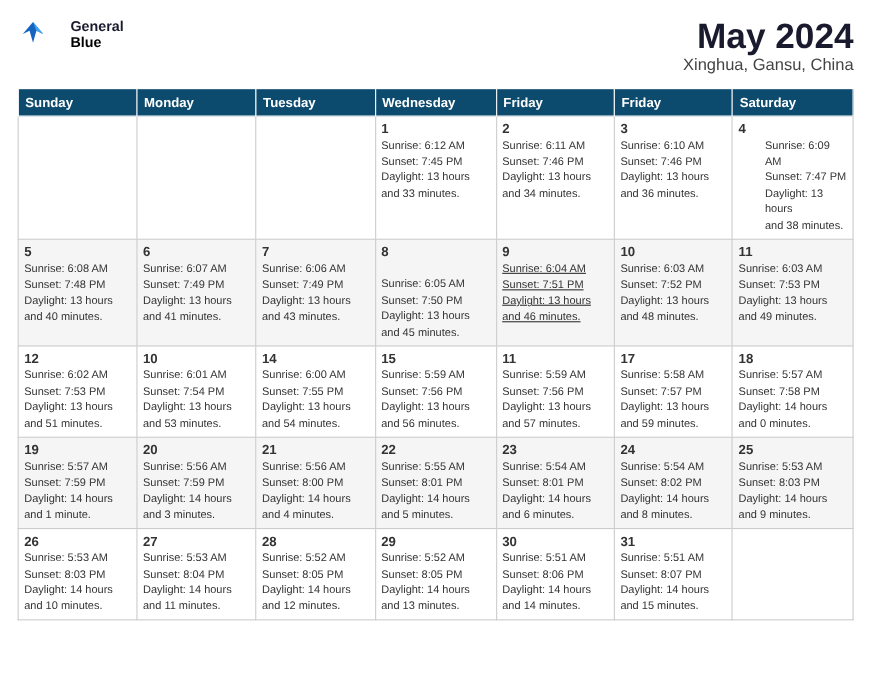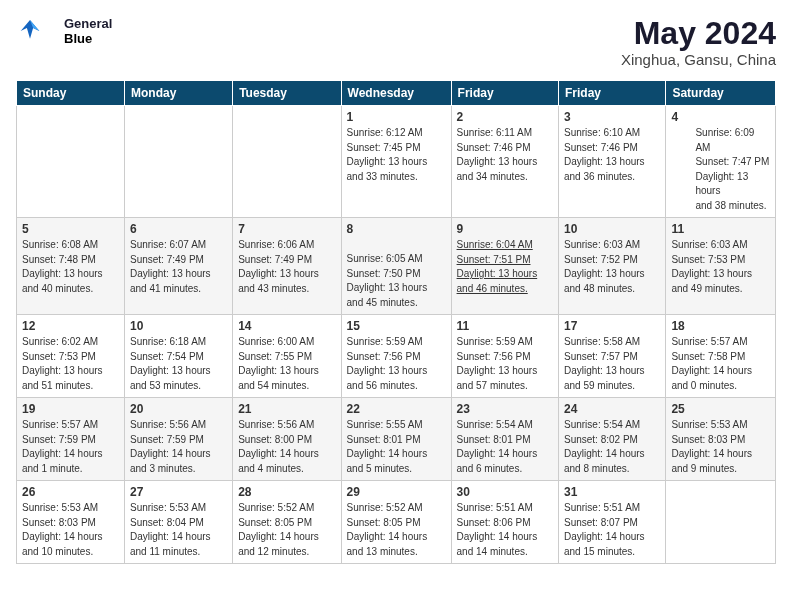--- a/index.html
+++ b/index.html
@@ -199,21 +199,21 @@
       <tr>
         <td>
           <div class="day-num">12</div>
           <div class="day-info" style="white-space: pre-line;">Sunrise: 6:02 AM
 Sunset: 7:53 PM
 Daylight: 13 hours
 and 51 minutes.</div>
         </td>
         <td>
           <div class="day-num">10</div>
-          <div class="day-info" style="white-space: pre-line;">Sunrise: 6:18 AM
+          <div class="day-info" style="white-space: pre-line;">Sunrise: 6:01 AM
 Sunset: 7:54 PM
 Daylight: 13 hours
 and 53 minutes.</div>
         </td>
         <td>
           <div class="day-num">14</div>
           <div class="day-info" style="white-space: pre-line;">Sunrise: 6:00 AM
 Sunset: 7:55 PM
 Daylight: 13 hours
 and 54 minutes.</div>

